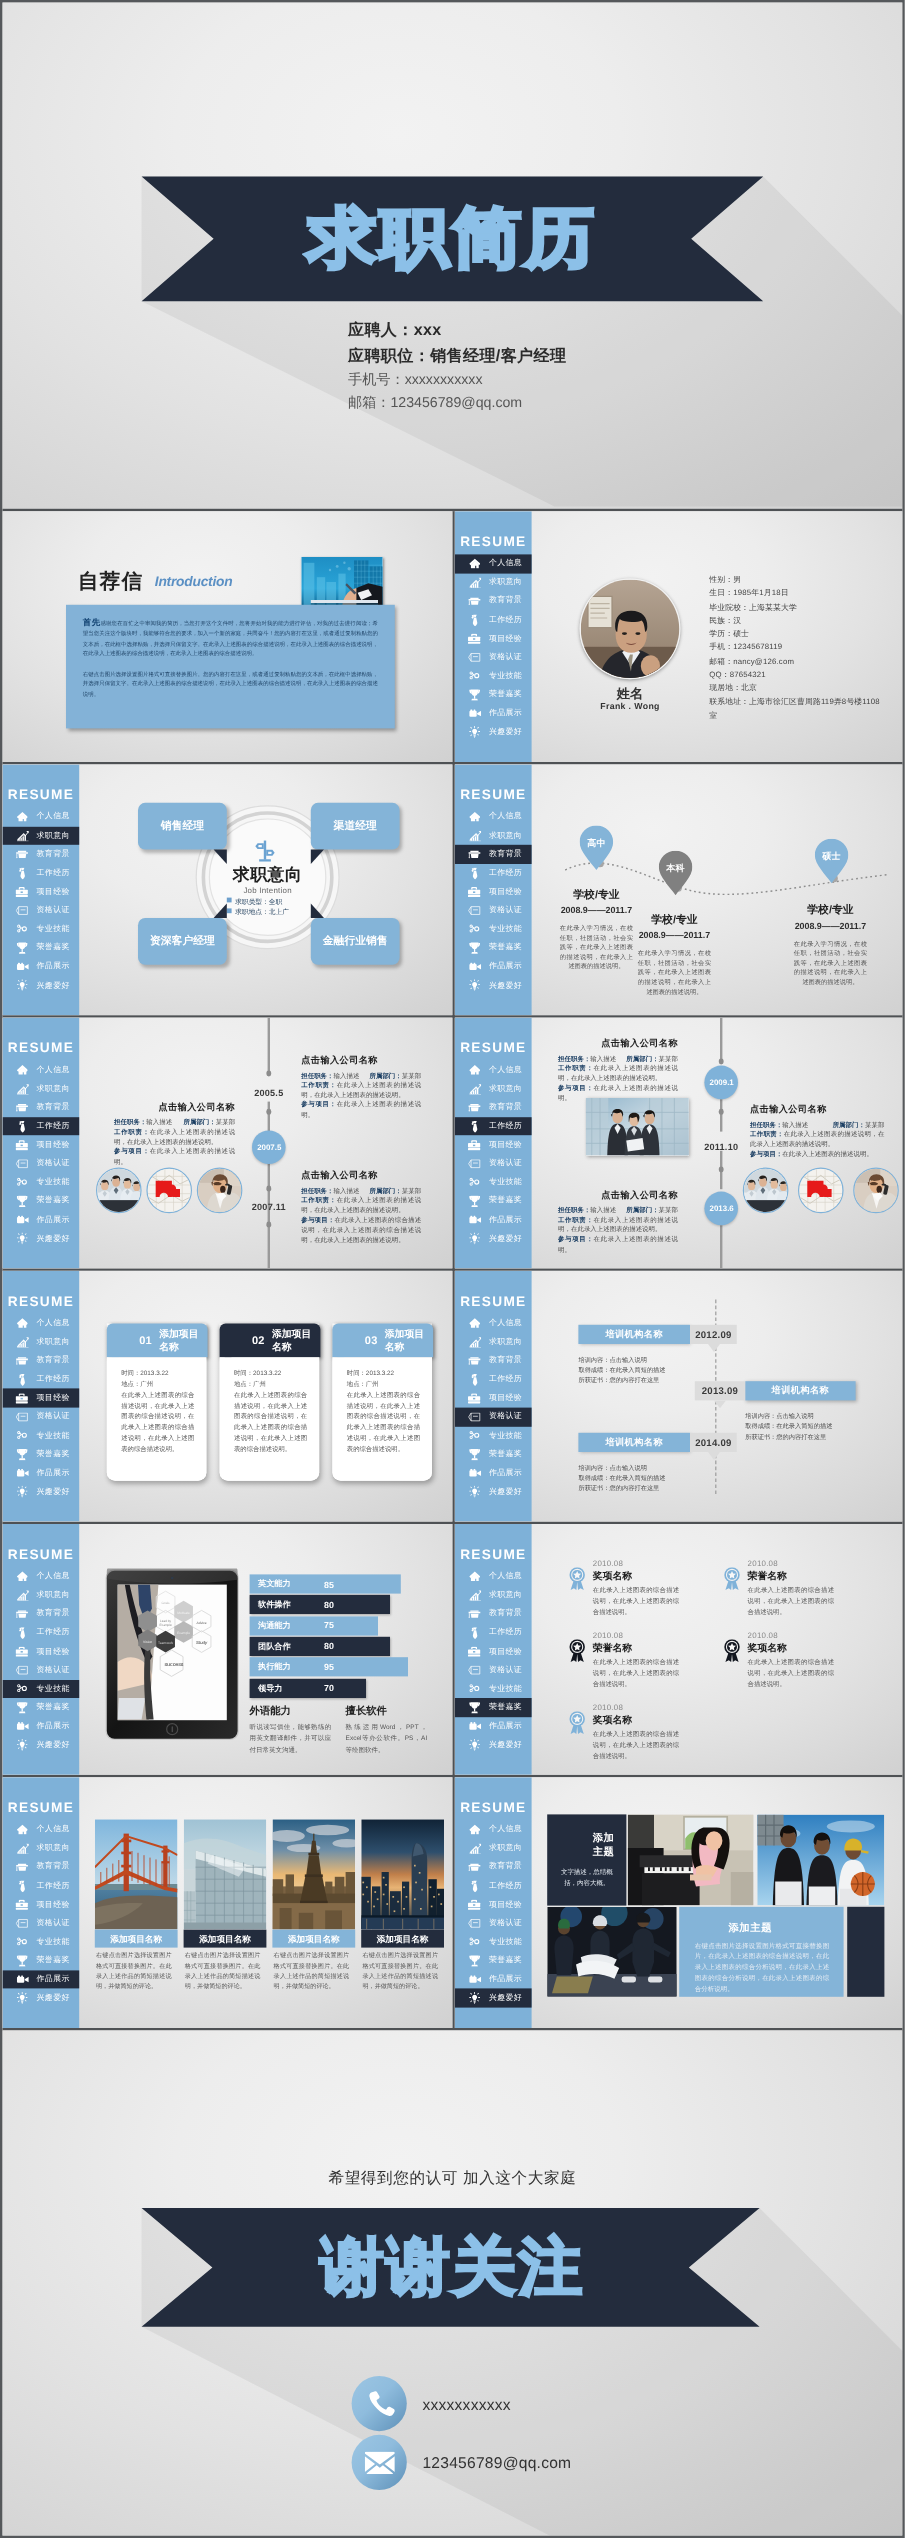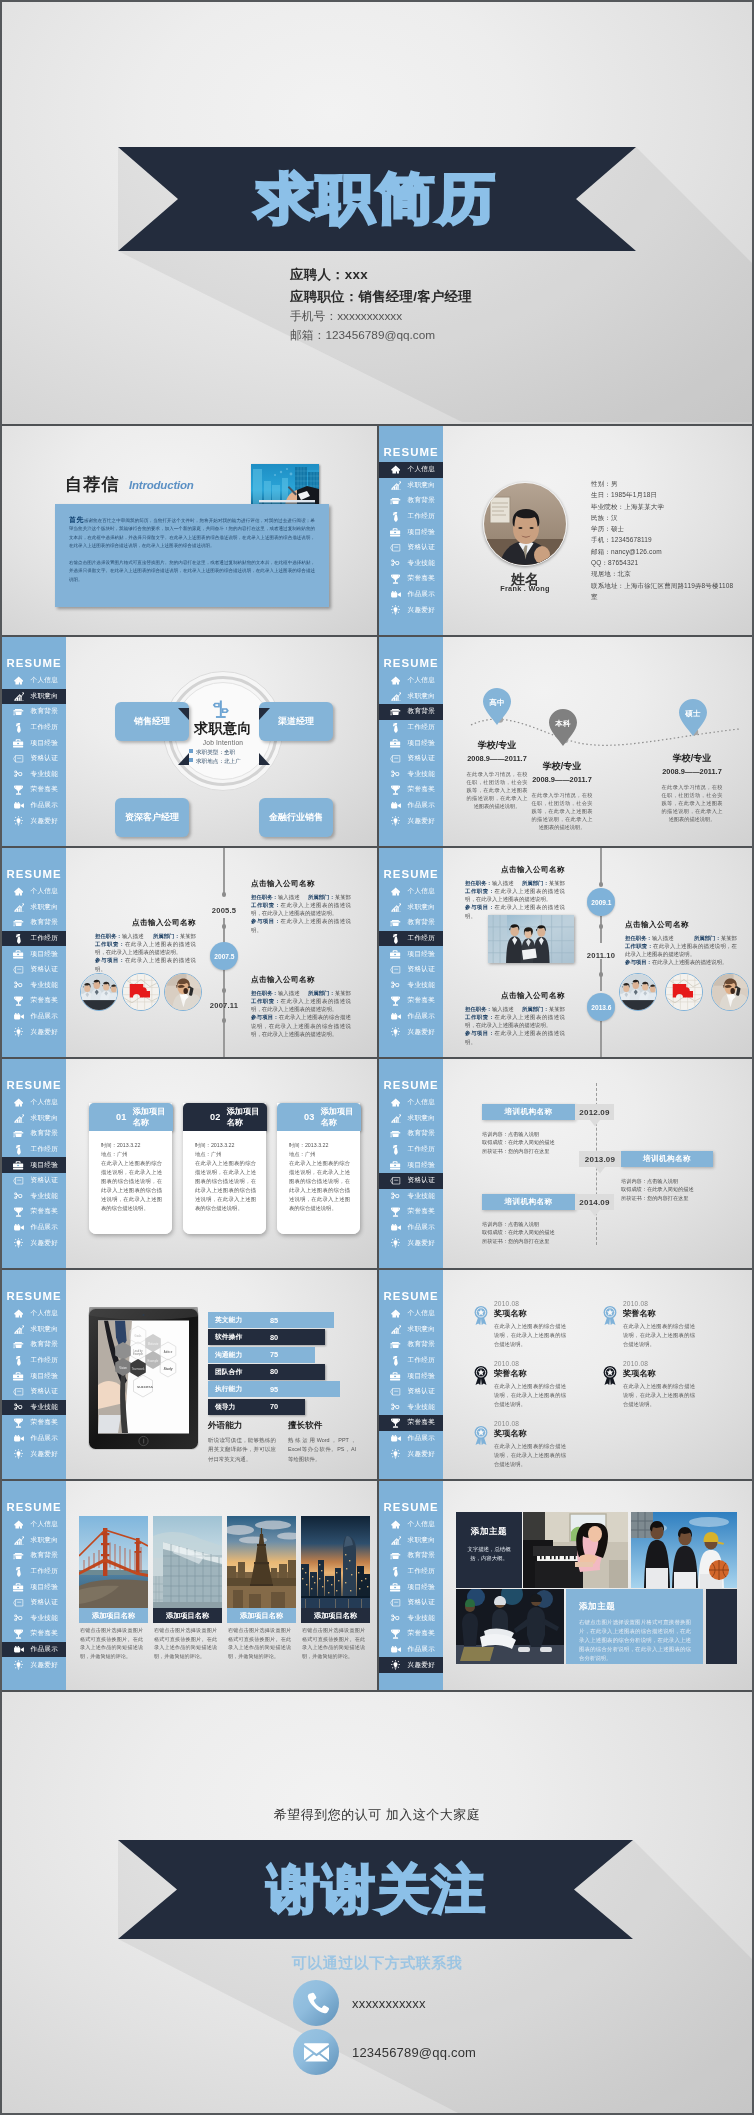--- a/index.html
+++ b/index.html
@@ -50,30 +50,30 @@
      box-shadow:1px 1px 2px rgba(0,0,0,.4);}
   .ib-box{position:absolute;left:53px;top:78px;width:274px;height:103px;background:#83b2d7;
      box-shadow:2px 2px 3px rgba(0,0,0,.32);padding:12px 14px 0 14px;box-sizing:border-box;}
   .ib-box p{margin:0 0 9px 0;font-size:4.5px;line-height:8.3px;color:#1f4366;text-align:justify;letter-spacing:.05px;}
   .ib-box p b{color:#0f4070;font-size:7px;font-weight:bold;letter-spacing:.3px;}
 
   
   .pf-photo{position:absolute;left:104px;top:56px;width:84px;height:84px;border-radius:50%;
      overflow:hidden;border:1.6px solid #f2f2f2;box-sizing:border-box;
      box-shadow:0 1px 3px rgba(0,0,0,.38);}
-  .pf-name{position:absolute;left:100px;top:145px;width:92px;text-align:center;font-size:14px;font-weight:bold;color:#333;}
+  .pf-name{position:absolute;left:100px;top:145px;width:92px;text-align:center;font-size:11px;font-weight:bold;color:#333;}
   .pf-en{position:absolute;left:100px;top:158px;width:92px;text-align:center;font-size:7.3px;font-weight:bold;color:#333;letter-spacing:.3px;}
   .pf-fields{position:absolute;left:212px;top:52px;width:147px;}
   .pf-fields div{font-size:6.5px;line-height:11.3px;color:#444;letter-spacing:.15px;}
 
   
   .ji-ring{position:absolute;border-radius:50%;box-sizing:border-box;}
   .ji-box{position:absolute;width:74px;height:39px;background:#84b4d8;border-radius:6px;
      display:flex;align-items:center;justify-content:center;color:#fff;font-size:9px;font-weight:bold;
-     box-shadow:2px 2px 3px rgba(0,0,0,.25);letter-spacing:0;margin-top:33px;}
+     box-shadow:2px 2px 3px rgba(0,0,0,.25);letter-spacing:0;}
   .ji-c{position:absolute;left:167px;top:83px;width:108px;text-align:center;}
   .ji-c .cn{font-size:14px;font-weight:bold;color:#1e1e1e;letter-spacing:.5px;}
   .ji-c .en{font-size:6.6px;color:#666;letter-spacing:.2px;margin-top:1px;}
   .ji-bul{position:absolute;left:167px;top:111px;width:108px;}
   .ji-bul div{font-size:5.6px;color:#2d4a66;line-height:8.7px;text-align:left;padding-left:20px;}
   .ji-bul i{display:inline-block;width:4px;height:4px;background:#6c9fcc;margin-right:3px;vertical-align:1px;}
   .ji-icon{position:absolute;left:209px;top:62px;}
 
   
   .ed-pin{position:absolute;width:28px;height:37px;}
@@ -143,21 +143,21 @@
   .wf{position:absolute;width:69px;}
   .wf-img{position:absolute;left:0;top:0;width:69px;height:92px;overflow:hidden;}
   .wf-lb{position:absolute;left:0;top:92px;width:69px;height:15px;display:flex;align-items:center;
      justify-content:center;font-size:7.2px;font-weight:bold;color:#fff;letter-spacing:0;}
   .wf-tx{position:absolute;left:1px;top:110px;width:63px;font-size:5.1px;color:#555;line-height:8.6px;text-align:justify;}
 
   
   .hb{position:absolute;overflow:hidden;}
   .hb-dark{background:#232c3d;}
   .hb-blue{background:#84b4d8;}
-  .hb-t{font-size:8.6px;font-weight:bold;color:#fff;letter-spacing:.5px;}
+  .hb-t{font-size:8.6px;font-weight:bold;color:#fff;letter-spacing:.5px;margin-left:28px;}
   .hb-x{font-size:5.4px;color:#e8eef5;line-height:9px;margin-top:5px;text-align:justify;}
 
   
   .end{left:0;top:1690px;width:750px;height:423px;}
   .end-sub{position:absolute;width:100%;text-align:center;top:114px;font-size:13px;color:#333;letter-spacing:.5px;}
   .end-rb{position:absolute;left:0;top:148px;width:750px;height:99px;}
   .end-svg{position:absolute;left:0;top:-148px;width:750px;height:423px;overflow:visible;}
   .end-title{position:absolute;left:0;top:0;width:100%;height:99px;display:flex;align-items:center;
      justify-content:center;font-size:52px;font-weight:bold;color:#8cc0e8;letter-spacing:2px;
      transform:scaleX(1.02);-webkit-text-stroke:2.4px #8cc0e8;paint-order:stroke fill;}
@@ -2406,21 +2406,20 @@
 
   <div class="slide end">
     <div class="end-sub">希望得到您的认可   加入这个大家庭</div>
     <div class="end-rb">
       <svg class="end-svg" viewBox="0 0 750 423">
         <polygon points="116,148 631,148 631,148 806,323 806,423 460,423 116,247" fill="#3a3a3a" opacity="0.072"></polygon>
         <polygon points="116,148 631,148 572,197.5 631,247 116,247 175,197.5" fill="#232c3d"></polygon>
       </svg>
       <div class="end-title">谢谢关注</div>
     </div>
-    <div class="end-ct">可以通过以下方式联系我</div>
     <div class="end-row" style="left:291px;top:288px">
       <span class="end-cir">
         <svg width="25" height="25" viewBox="0 0 24 24" fill="#fff">
             <path d="M7.4 2.1c.9-.5 1.9-.2 2.4.7l1.8 3.1c.5.9.2 2-.7 2.5l-1.3.8c-.3.2-.4.6-.3.9.6 1.6 1.6 3.2 3 4.6 1.4 1.4 3 2.4 4.6 3 .3.1.7 0 .9-.3l.8-1.3c.5-.9 1.6-1.2 2.5-.7l3.1 1.8c.9.5 1.2 1.5.7 2.4l-1.2 2c-.7 1.2-2 1.8-3.3 1.6-3.6-.6-7.4-3-10.7-6.3C6 13.6 3.6 9.8 3 6.2c-.2-1.3.4-2.6 1.6-3.3z" transform="scale(0.92) translate(1,0)"></path>
           </svg>
       </span>
       <span class="end-tx">xxxxxxxxxxx</span>
     </div>
     <div class="end-row" style="left:291px;top:337px">
       <span class="end-cir">

